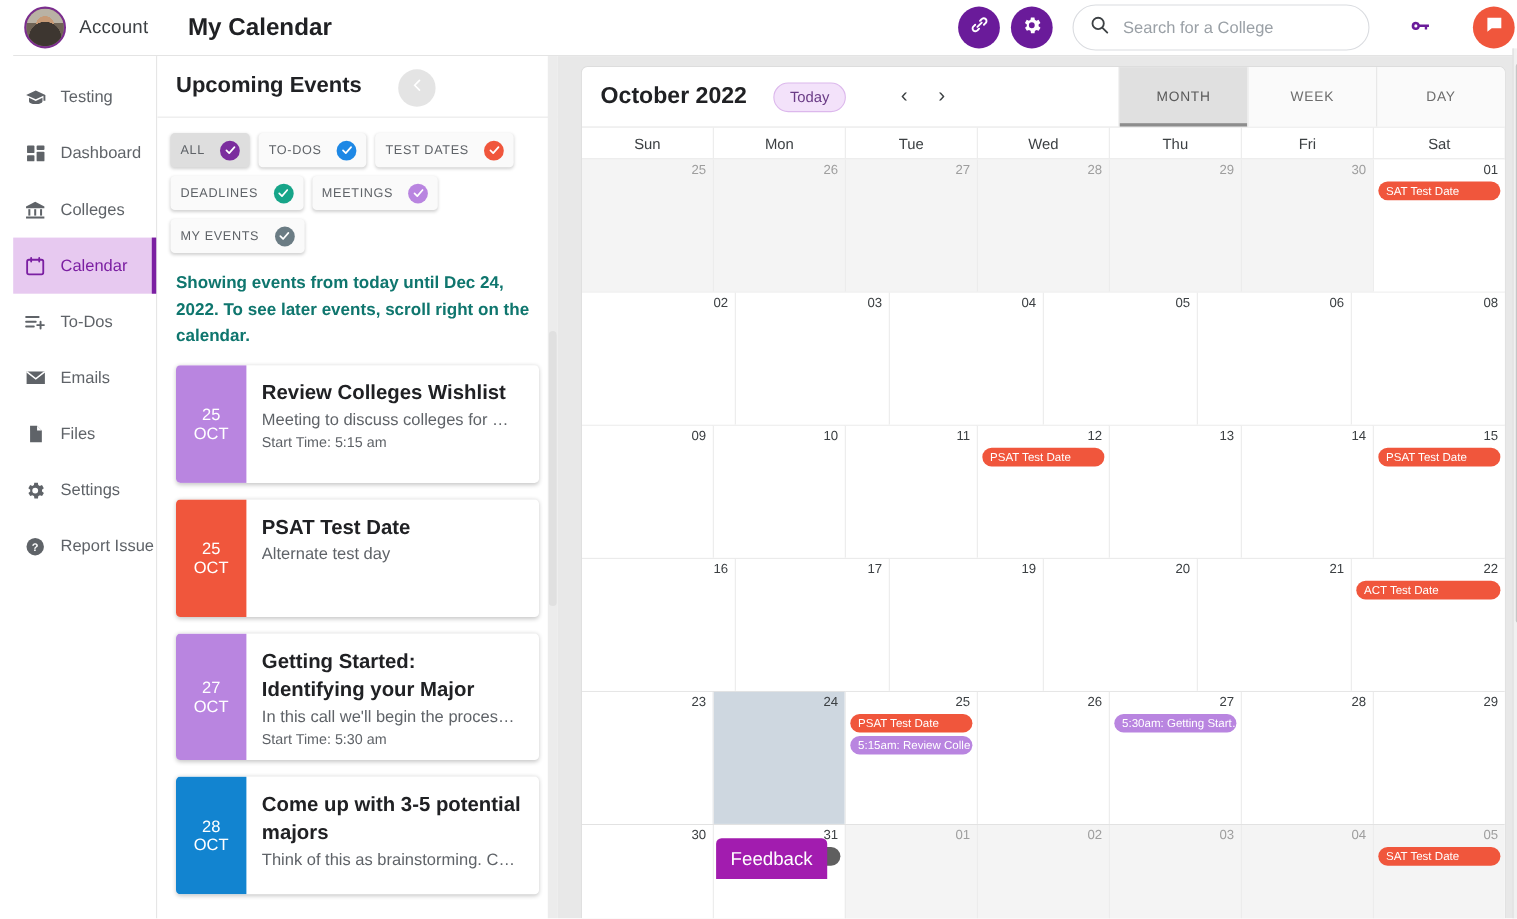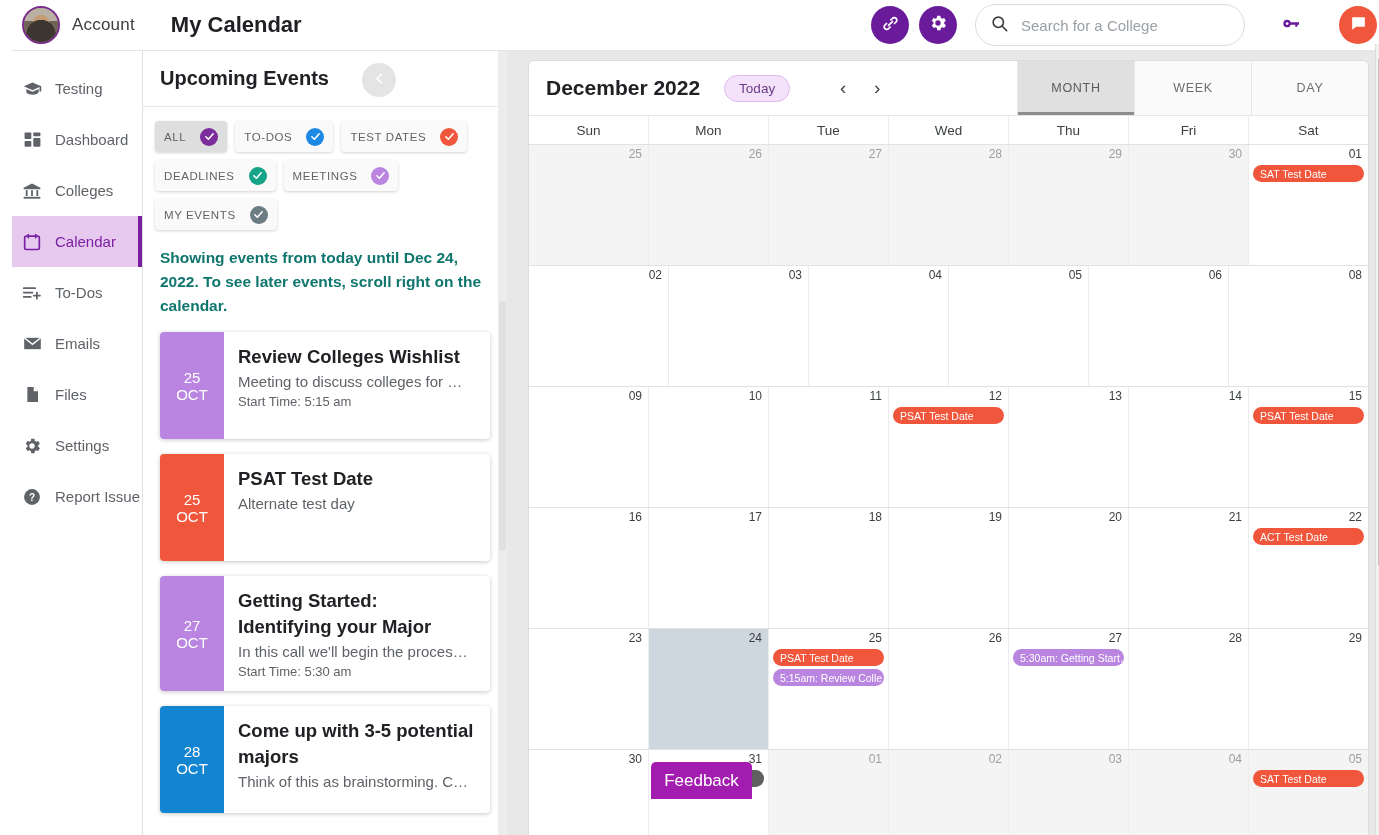--- a/index.html
+++ b/index.html
@@ -480,21 +480,21 @@
   </div>
 
   <div class="panel-scroll">
     <div class="thumb"></div>
   </div>
 
   <div class="cal-area">
     <div class="cal">
 
       <div class="cal-toolbar">
-        <div class="cal-title">December 2022</div>
+        <div class="cal-title">October 2022</div>
         <div class="today-btn">Today</div>
         <div class="navs">
           <div class="nav-arrow">‹</div>
           <div class="nav-arrow">›</div>
         </div>
         <div class="view-tabs" id="view-tabs">
             <div class="view-tab active">MONTH</div>
             <div class="view-tab">WEEK</div>
             <div class="view-tab">DAY</div>
           </div>
@@ -586,23 +586,20 @@
             </div>
           </div>
           <div class="week-row">
             <div class="day-cell">
               <div class="day-num">16</div>
             </div>
             <div class="day-cell">
               <div class="day-num">17</div>
             </div>
             <div class="day-cell">
-              <div class="day-num">18</div>
-            </div>
-            <div class="day-cell">
               <div class="day-num">19</div>
             </div>
             <div class="day-cell">
               <div class="day-num">20</div>
             </div>
             <div class="day-cell">
               <div class="day-num">21</div>
             </div>
             <div class="day-cell">
               <div class="day-num">22</div>

